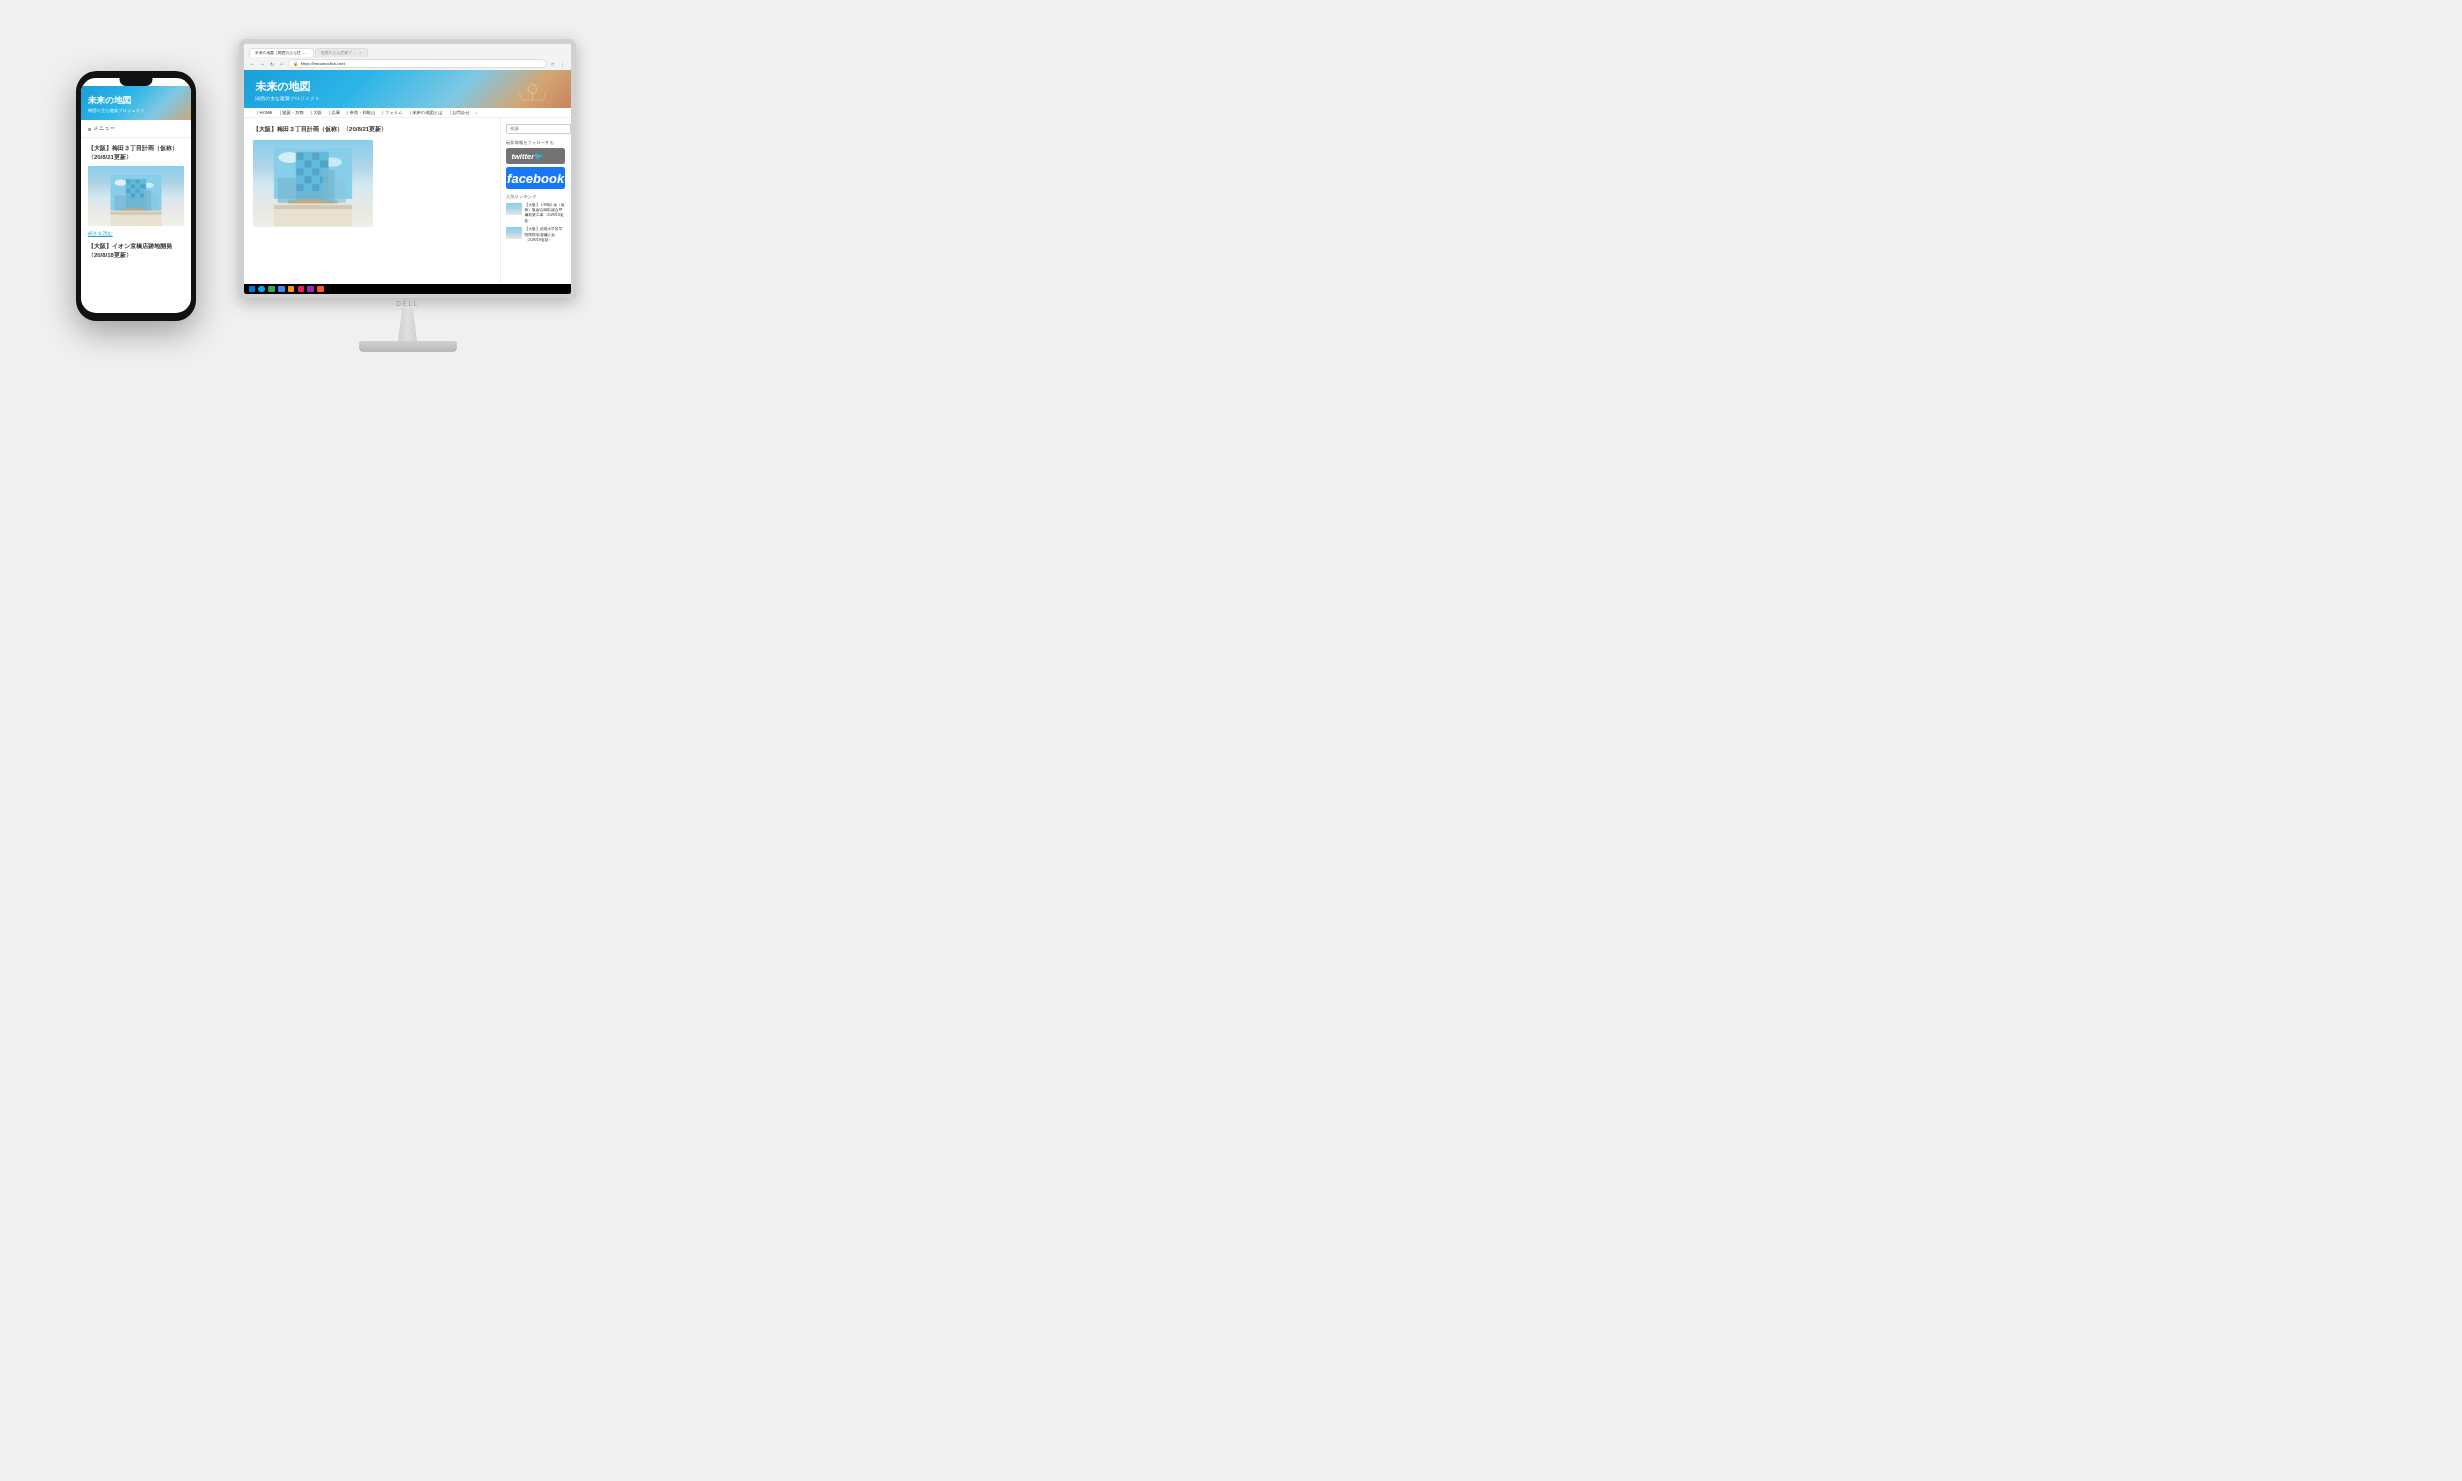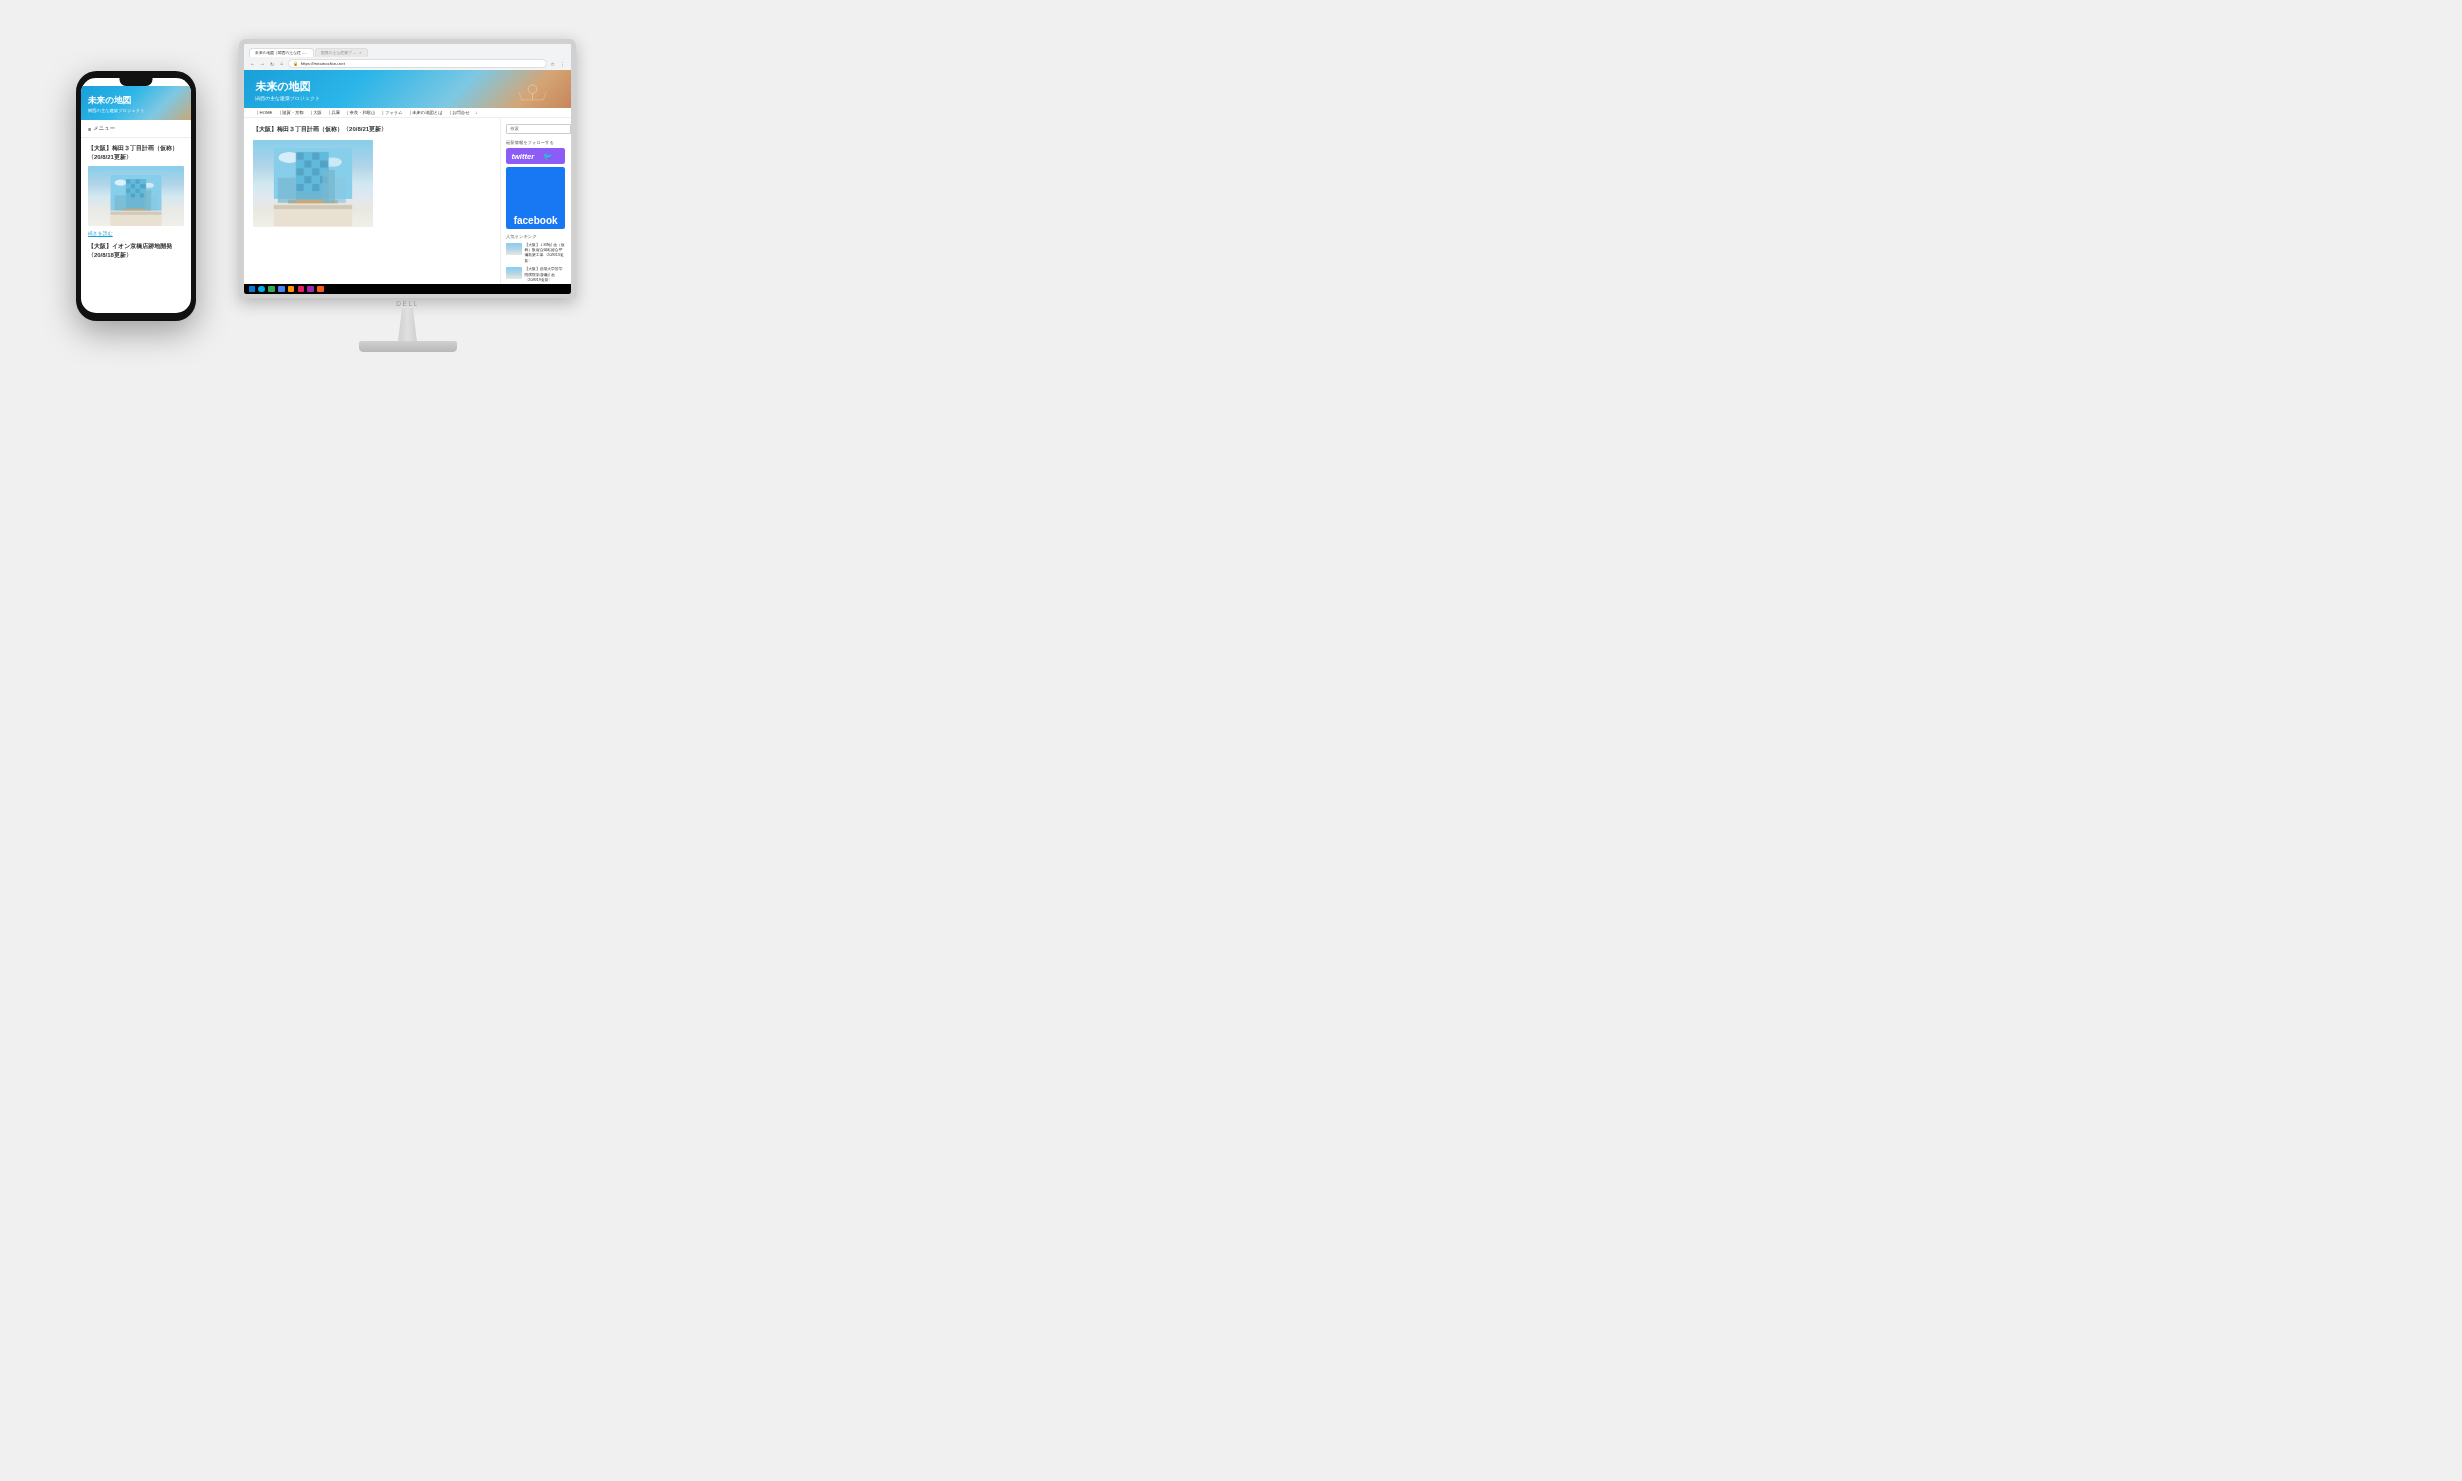--- a/index.html
+++ b/index.html
@@ -296,27 +296,27 @@
       padding: 1.6px 3.3px;
       font-size: 4.3px;
       border-radius: 1.1px 0 0 1.1px;
     }
     .sidebar-section-title {
       font-size: 4.3px;
       color: #555;
       margin-bottom: 3.3px;
     }
     .twitter-btn {
-      background: #8b5cf6;
+      background: #737373;
       border-radius: 2.2px;
       padding: 3.3px 5.4px;
       margin-bottom: 3.3px;
       display: flex;
       align-items: center;
-      gap: 9px;
+      gap: 0;
       cursor: pointer;
     }
     .twitter-text {
       color: #fff;
       font-size: 7.6px;
       font-weight: 700;
       font-style: italic;
     }
     .twitter-bird {
       color: #fff;
@@ -327,23 +327,23 @@
       border-radius: 2.2px;
       padding: 3.3px 5.4px;
       margin-bottom: 5.4px;
       display: flex;
       align-items: center;
       justify-content: center;
       cursor: pointer;
     }
     .facebook-text {
       color: #fff;
-      font-size: 10px;
+      font-size: 13px;
       font-weight: 700;
-      margin-top: 44px;
+      font-style: italic;
     }
     .ranking-title {
       font-size: 4.3px;
       color: #555;
       margin-bottom: 3.3px;
     }
     .ranking-item {
       display: flex;
       gap: 2.2px;
       margin-bottom: 3.3px;

